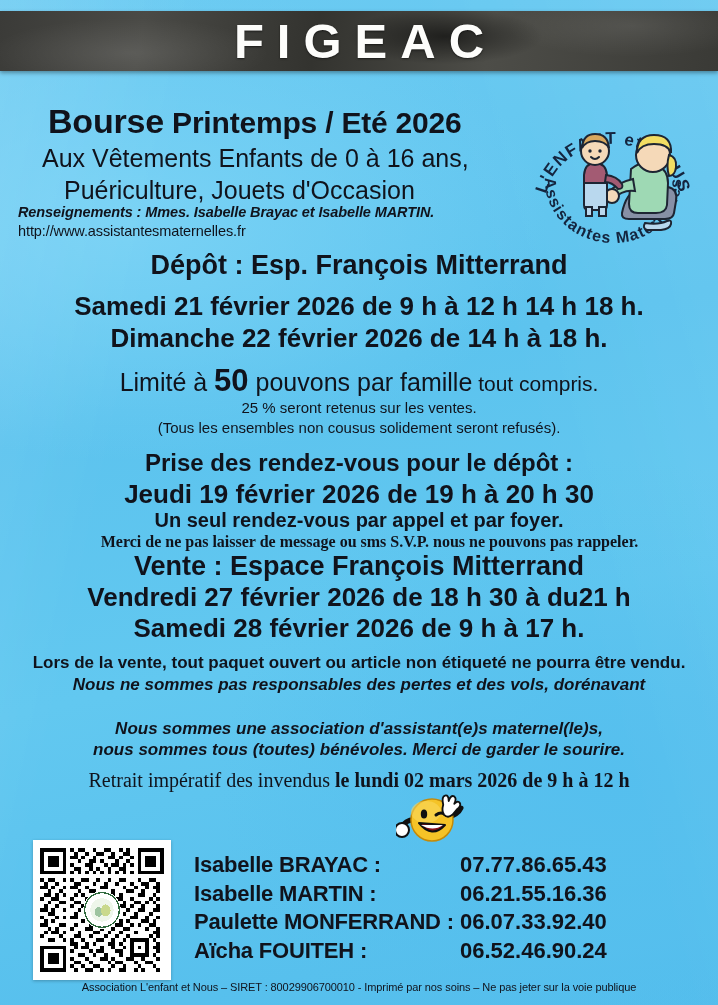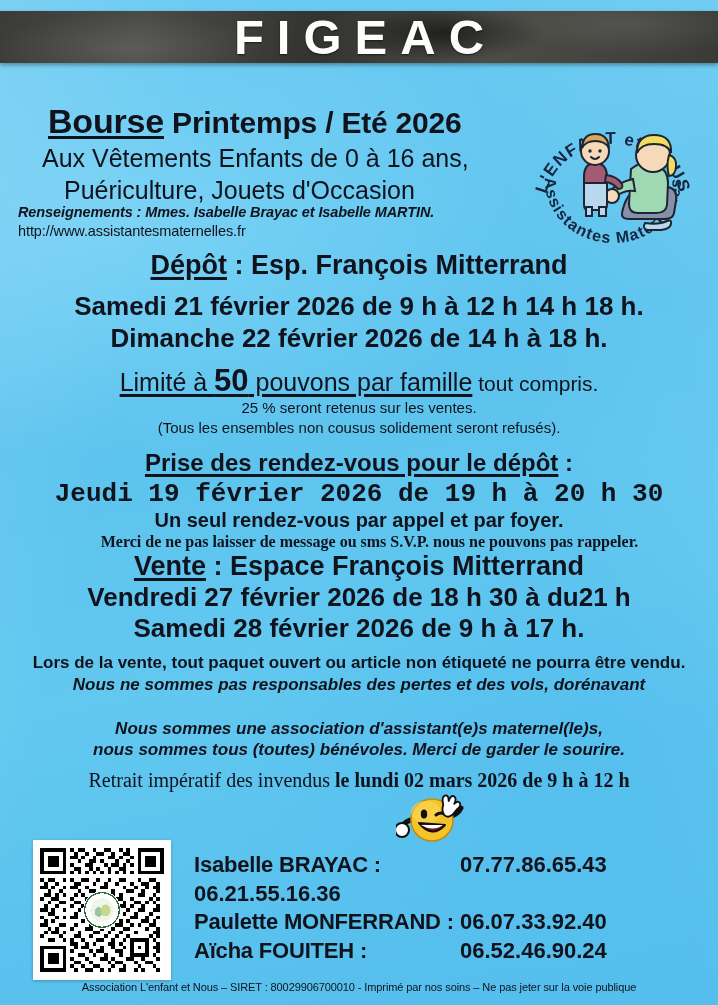--- a/index.html
+++ b/index.html
@@ -30,21 +30,21 @@
       linear-gradient(255deg, rgba(255,255,255,0.07) 0%, rgba(255,255,255,0) 30%),
       linear-gradient(12deg, rgba(0,0,0,0.05) 0%, rgba(0,0,0,0) 18%);
     mix-blend-mode: screen;
   }
 
   
   .banner {
     position: absolute;
     left: 0; right: 0;
     top: 11px;
-    height: 52px;
+    height: 60px;
     background:
       radial-gradient(ellipse 140px 40px at 62% 42%, rgba(0,0,0,0.55) 0%, rgba(0,0,0,0) 70%),
       radial-gradient(ellipse 200px 50px at 18% 70%, rgba(255,255,255,0.10) 0%, rgba(255,255,255,0) 70%),
       radial-gradient(ellipse 180px 44px at 88% 25%, rgba(255,255,255,0.09) 0%, rgba(255,255,255,0) 70%),
       linear-gradient(100deg, #3b3b38 0%, #4a4a46 20%, #33332f 44%, #4d4d48 68%, #3a3a36 100%);
     display: flex;
     align-items: center;
     justify-content: center;
     box-shadow: 0 2px 4px rgba(0,0,0,0.35);
   }
@@ -54,33 +54,32 @@
     font-weight: 700;
     letter-spacing: 13px;
     text-indent: 13px;
     font-family: "Liberation Sans", sans-serif;
     text-shadow: 0 1px 2px rgba(0,0,0,0.55);
   }
 
   
   .tx { position: absolute; white-space: nowrap; }
   .center { left: 0; right: 0; text-align: center; }
-  .u { text-decoration: underline; text-decoration-thickness: 2.5px; text-underline-offset: 3px; margin-top: 35px; }
+  .u { text-decoration-thickness: 2.5px; text-underline-offset: 3px; margin-top: 35px; }
   .bold { font-weight: 700; margin-top: 35px; }
   .serif { font-family: "Liberation Serif", serif; }
 
   
   .t-bourse {
     top: 102px; left: 48px;
     font-size: 30px; font-weight: 700;
     letter-spacing: -0.2px;
   }
   .t-bourse .w1 {
     font-size: 34px;
-    text-decoration: underline;
     text-decoration-thickness: 3px;
     text-underline-offset: 3px;
   }
   .t-sub1 { top: 144px; left: 42px; font-size: 25px; font-weight: 400; }
   .t-sub2 { top: 176px; left: 64px; font-size: 25px; font-weight: 400; }
   .t-info {
     top: 204px; left: 18px;
     font-size: 14.5px; font-style: italic; font-weight: 600;
     letter-spacing: -0.1px;
   }
@@ -104,21 +103,21 @@
 
   
   .t-limite { top: 363px; font-size: 25px; font-weight: 400; }
   .t-limite .num { font-size: 31px; font-weight: 700; }
   .t-limite .small { font-size: 21px; }
   .t-25 { top: 399px; font-size: 15px; font-weight: 500; }
   .t-ens { top: 419px; font-size: 15px; font-weight: 500; }
 
   
   .t-rdv { top: 449px; font-size: 24px; font-weight: 700; }
-  .t-jeudi { top: 479px; font-size: 26px; font-weight: 700; font-family: Liberation Mono, monospace; }
+  .t-jeudi { top: 479px; font-size: 26px; font-weight: 700; }
   .t-unseul { top: 509px; font-size: 20px; font-weight: 700; }
   .t-merci { top: 533px; font-size: 16px; font-weight: 700; margin-left: 21px; }
 
   
   .t-vente { top: 551px; font-size: 27px; font-weight: 700; }
   .t-ven27 { top: 582px; font-size: 26px; font-weight: 700; }
   .t-sam28 { top: 613px; font-size: 26px; font-weight: 700; }
 
   
   .d1 { top: 653px; font-size: 17px; font-weight: 700; }
@@ -583,20 +582,21 @@
       <ellipse cx="17.5" cy="16.6" rx="1.3" ry="1.6" fill="#c9d98c"></ellipse>
     </svg>
   </div>
 
   <div class="contacts">
     <div class="contact-row">
       <div class="contact-name">Isabelle BRAYAC :</div>
       <div class="contact-phone">07.77.86.65.43</div>
     </div>
     <div class="contact-row">
+      <div class="contact-name">Isabelle MARTIN :</div>
       <div class="contact-phone">06.21.55.16.36</div>
     </div>
     <div class="contact-row">
       <div class="contact-name">Paulette MONFERRAND :</div>
       <div class="contact-phone">06.07.33.92.40</div>
     </div>
     <div class="contact-row">
       <div class="contact-name">Aïcha FOUITEH :</div>
       <div class="contact-phone">06.52.46.90.24</div>
     </div>

